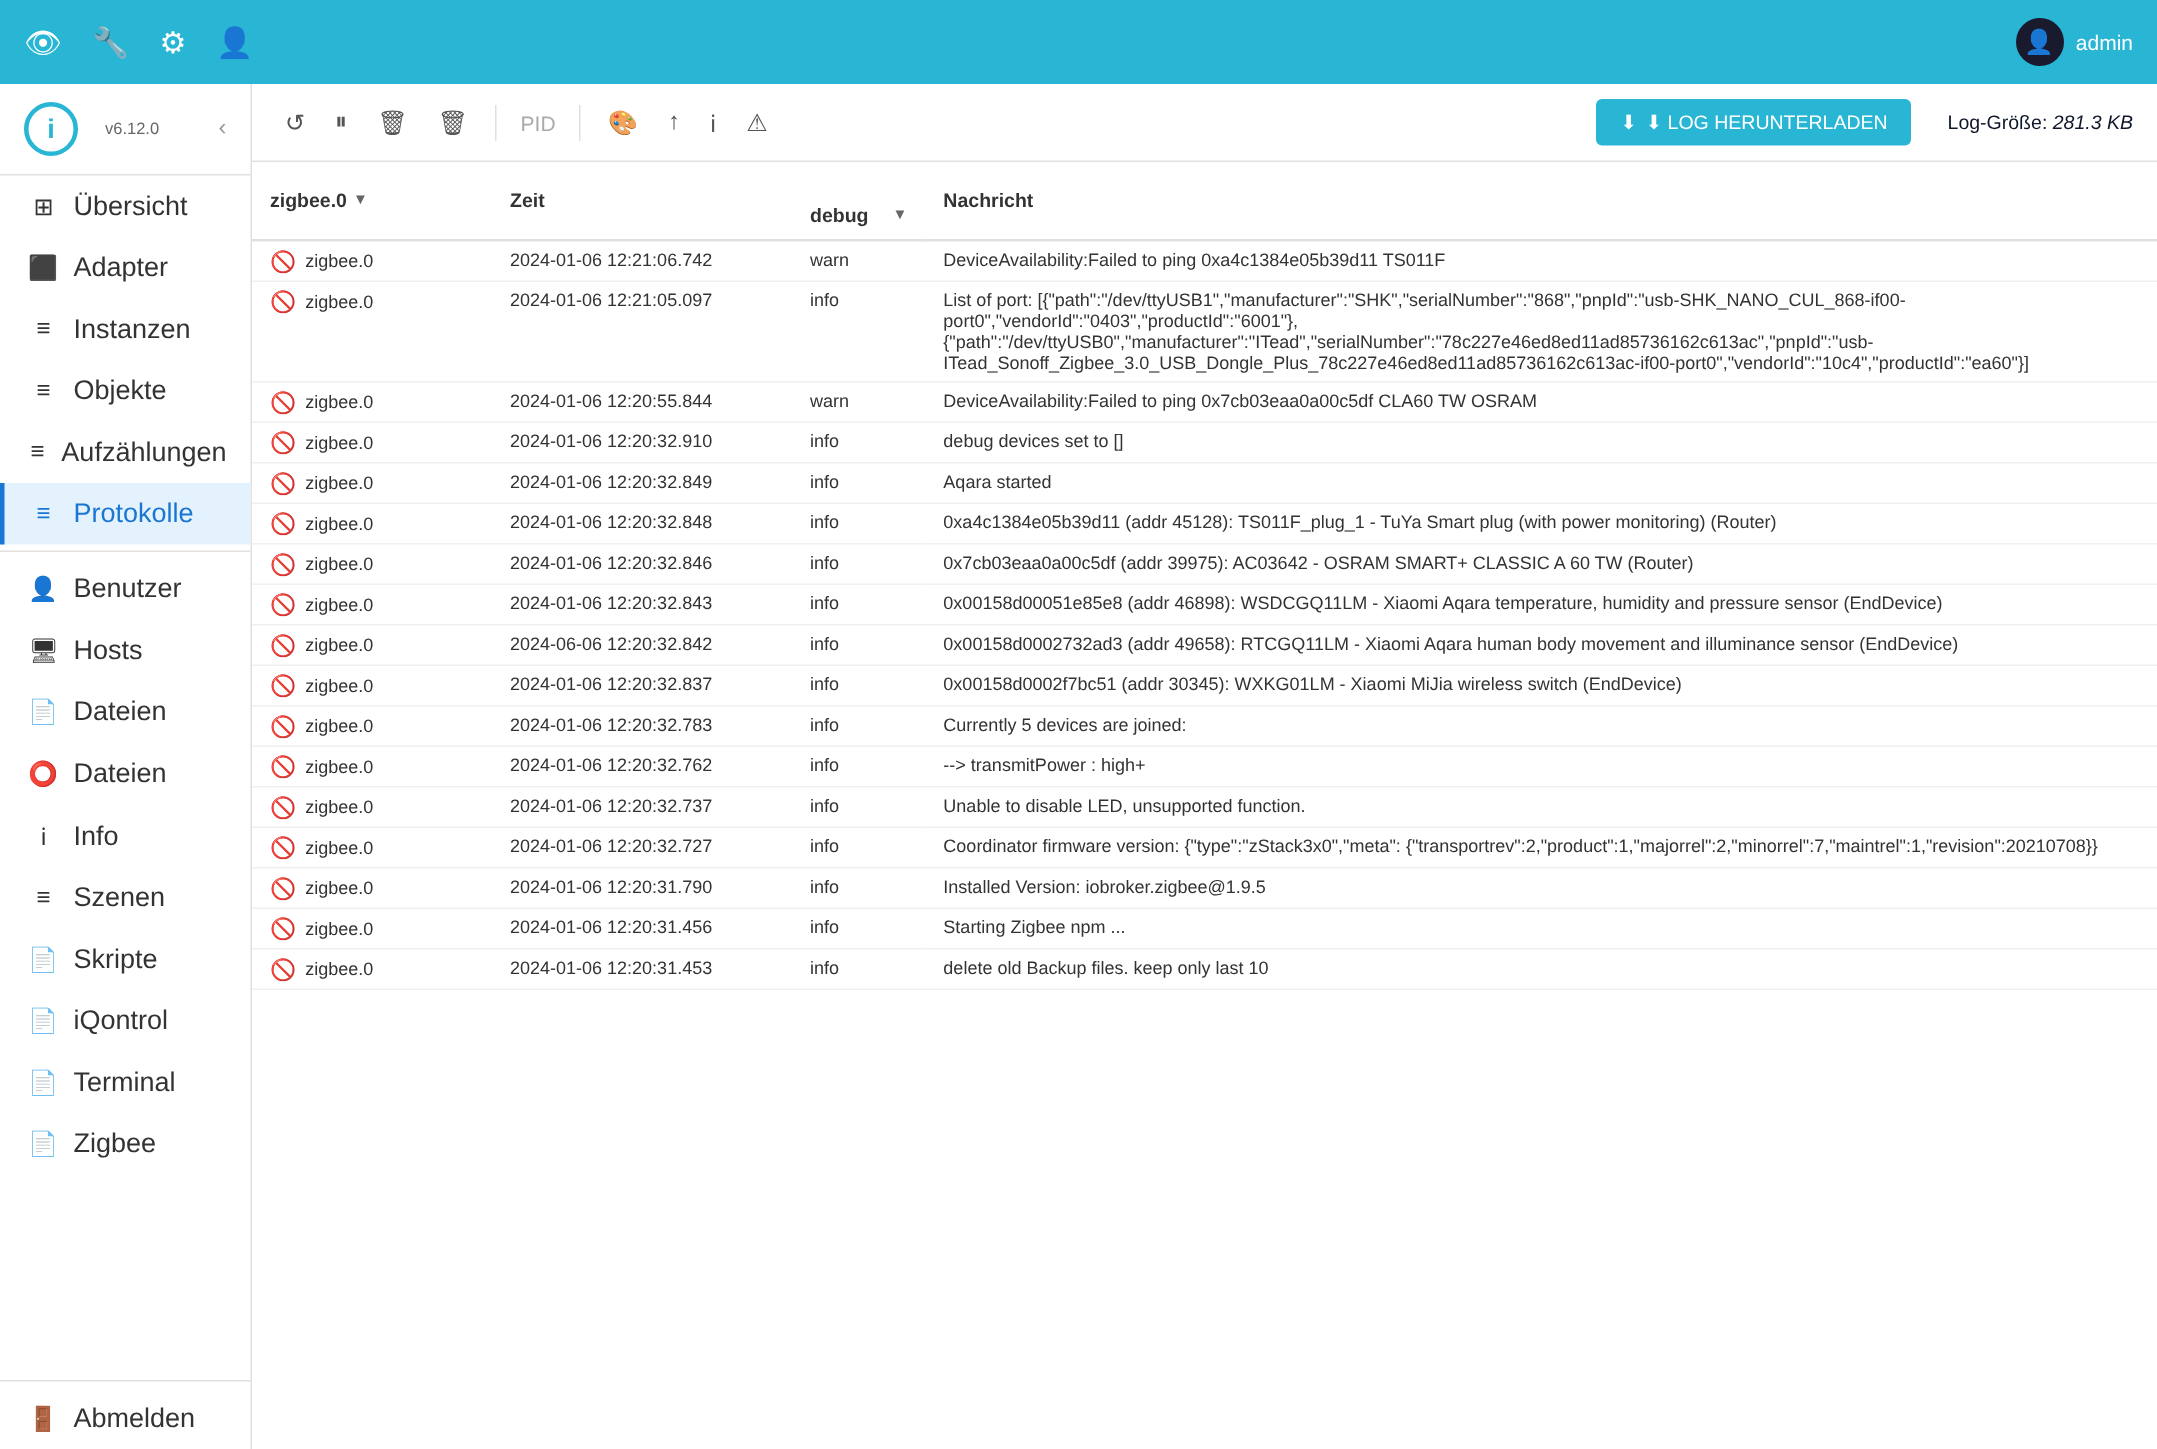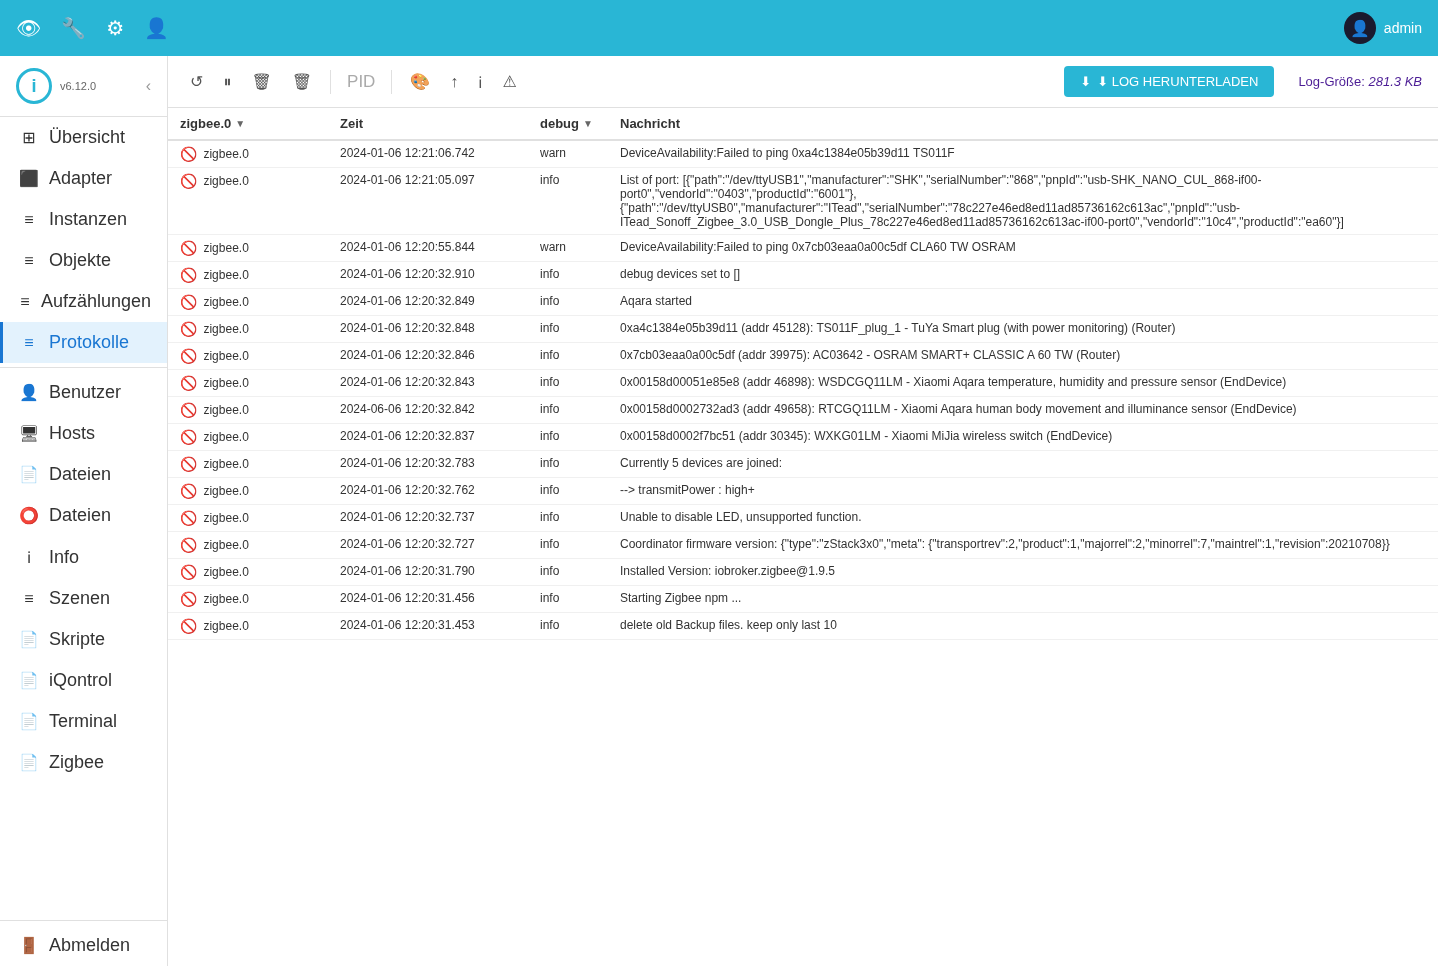--- a/index.html
+++ b/index.html
@@ -45,21 +45,21 @@
       height: 36px;
       border-radius: 50%;
       border: 3px solid #29b6d5;
       display: flex;
       align-items: center;
       justify-content: center;
       font-weight: bold;
       color: #29b6d5;
       font-size: 18px;
     }
-    .logo-version { font-size: 11px; color: #666; }
+    .logo-version { font-size: 11px; color: #666; margin-left: 10px; }
     .sidebar-toggle { margin-left: auto; color: #999; cursor: pointer; font-size: 16px; }
 
     .sidebar-item {
       display: flex;
       align-items: center;
       gap: 10px;
       padding: 10px 16px;
       cursor: pointer;
       color: #333;
       text-decoration: none;
@@ -86,35 +86,35 @@
     .toolbar-btn {
       background: none;
       border: none;
       cursor: pointer;
       font-size: 16px;
       color: #555;
       padding: 4px 6px;
       border-radius: 4px;
     }
     .toolbar-sep { width: 1px; height: 24px; background: #e0e0e0; margin: 0 4px; }
-    .toolbar-pid { font-size: 17px; color: #aaa; padding: 0 4px; }
+    .toolbar-pid { font-size: 14px; color: #aaa; padding: 0 4px; }
     .toolbar-spacer { flex: 1; }
     .download-btn {
       background: #29b6d5;
       color: white;
       border: none;
       border-radius: 4px;
       padding: 8px 16px;
       cursor: pointer;
       font-size: 13px;
       display: flex;
       align-items: center;
       gap: 6px;
     }
-    .log-size { font-size: 13px; color: #4c1d95; margin-left: 16px; }
+    .log-size { font-size: 13px; color: #0f172a; margin-left: 16px; }
 
     
     .log-container { flex: 1; overflow-y: auto; }
     .log-table { width: 100%; border-collapse: collapse; }
     .log-table th {
       position: sticky;
       top: 0;
       background: white;
       padding: 8px 12px;
       text-align: left;
@@ -143,21 +143,21 @@
 
     .msg-warn { color: #f57c00; margin-top: 44px; }
     .msg-info { color: #333; }
 
     .time-warn { color: #f57c00; }
     .time-normal { color: #333; }
 
     .dropdown-arrow { font-size: 10px; color: #666; cursor: pointer; }
 
     .th-source { display: flex; align-items: center; gap: 4px; }
-    .th-level { display: flex; align-items: center; gap: 4px; }
+    .th-level { display: flex; align-items: center; gap: 16px; margin-top: 20px; }
   </style>
 </head>
 <body>
 
 <div class="topbar">
   <div class="topbar-icons">
     <span class="topbar-icon" title="Monitor">👁</span>
     <span class="topbar-icon" title="Tools">🔧</span>
     <span class="topbar-icon" title="Settings">⚙</span>
     <span class="topbar-icon" title="User">👤</span>

